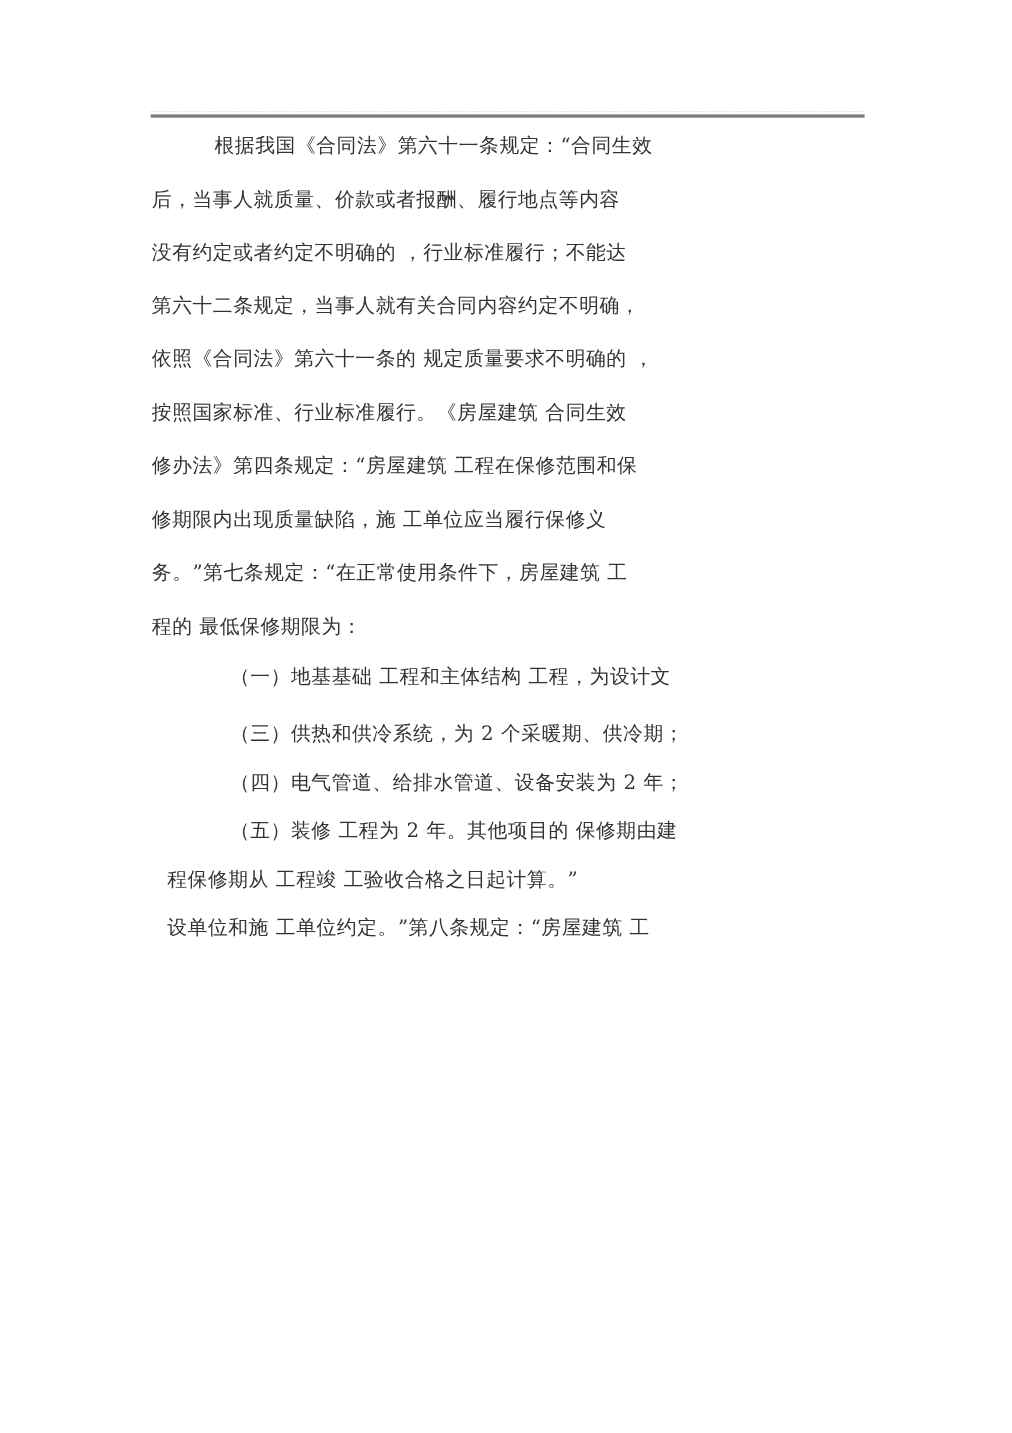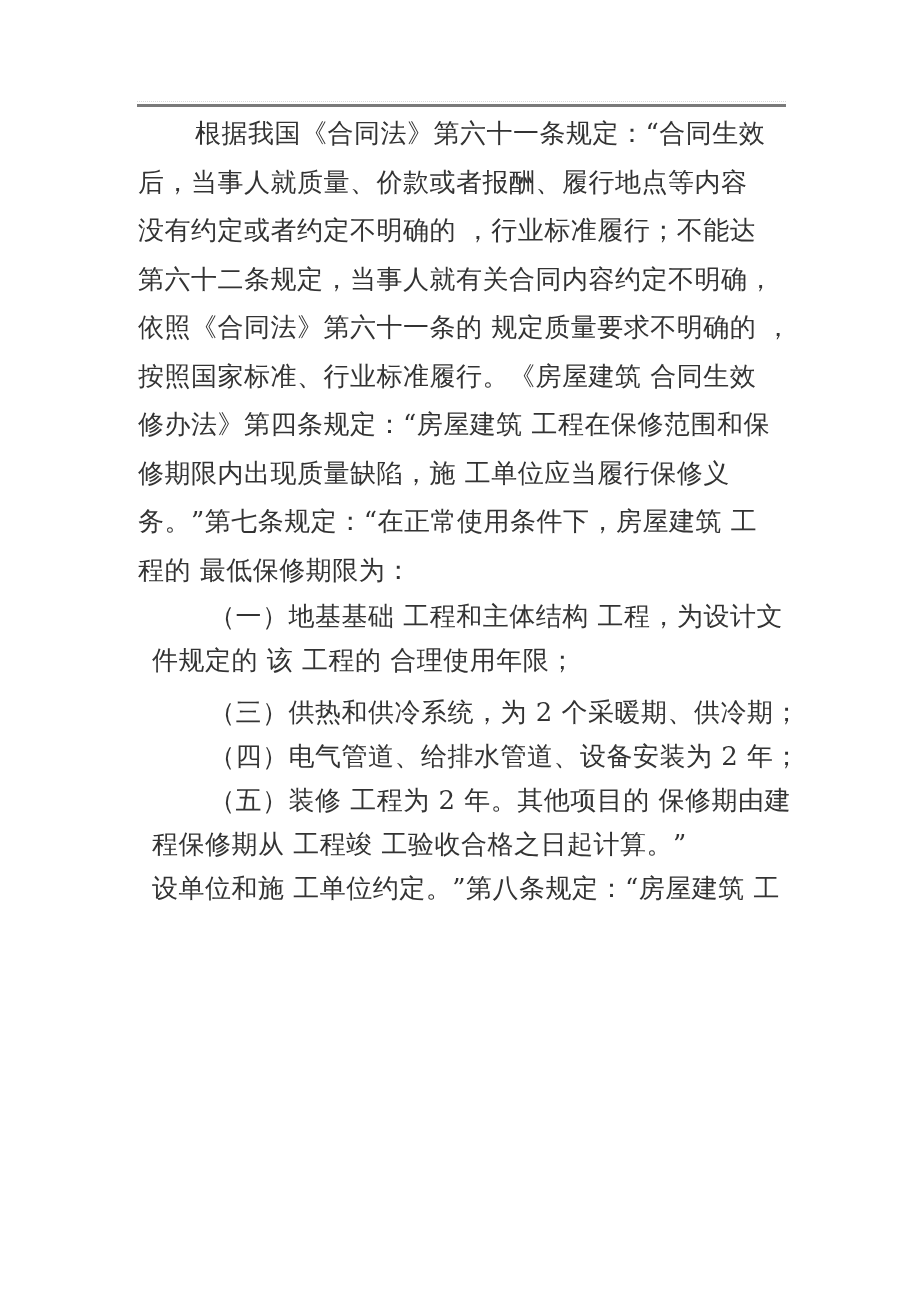--- a/index.html
+++ b/index.html
@@ -24,21 +24,21 @@
     width: 649px;
     height: 2px;
     border-top: 1px dotted #d8d8d8;
     border-bottom: 3px solid #7a7a7a;
     box-sizing: content-box;
   }
   .content {
     margin: 2px 0 0 138px;
     width: 700px;
     color: #333333;
-    font-size: 26px;
+    font-size: 18px;
     letter-spacing: 0.5px;
   }
   .line {
     white-space: pre;
   }
   
   .p { line-height: 48.5px; }
   
   .item { line-height: 44px; margin-left: 14px; }
   
@@ -56,20 +56,19 @@
     <div class="line p">后，当事人就质量、价款或者报酬、履行地点等内容</div>
     <div class="line p">没有约定或者约定不明确的 ，行业标准履行；不能达</div>
     <div class="line p">第六十二条规定，当事人就有关合同内容约定不明确，</div>
     <div class="line p">依照《合同法》第六十一条的 规定质量要求不明确的 ，</div>
     <div class="line p">按照国家标准、行业标准履行。《房屋建筑 合同生效</div>
     <div class="line p">修办法》第四条规定：“房屋建筑 工程在保修范围和保</div>
     <div class="line p">修期限内出现质量缺陷，施 工单位应当履行保修义</div>
     <div class="line p">务。”第七条规定：“在正常使用条件下，房屋建筑 工</div>
     <div class="line p">程的 最低保修期限为：</div>
     <div class="line item ind">（一）地基基础 工程和主体结构 工程，为设计文</div>
-    <div class="line item">件规定的 该 工程的 合理使用年限；</div>
     <div class="line item ind gap">（三）供热和供冷系统，为 2 个采暖期、供冷期；</div>
     <div class="line item ind">（四）电气管道、给排水管道、设备安装为 2 年；</div>
     <div class="line item ind">（五）装修 工程为 2 年。其他项目的 保修期由建</div>
     <div class="line item">程保修期从 工程竣 工验收合格之日起计算。”</div>
     <div class="line item">设单位和施 工单位约定。”第八条规定：“房屋建筑 工</div>
   </div>
 </div>
 
 </body></html>

